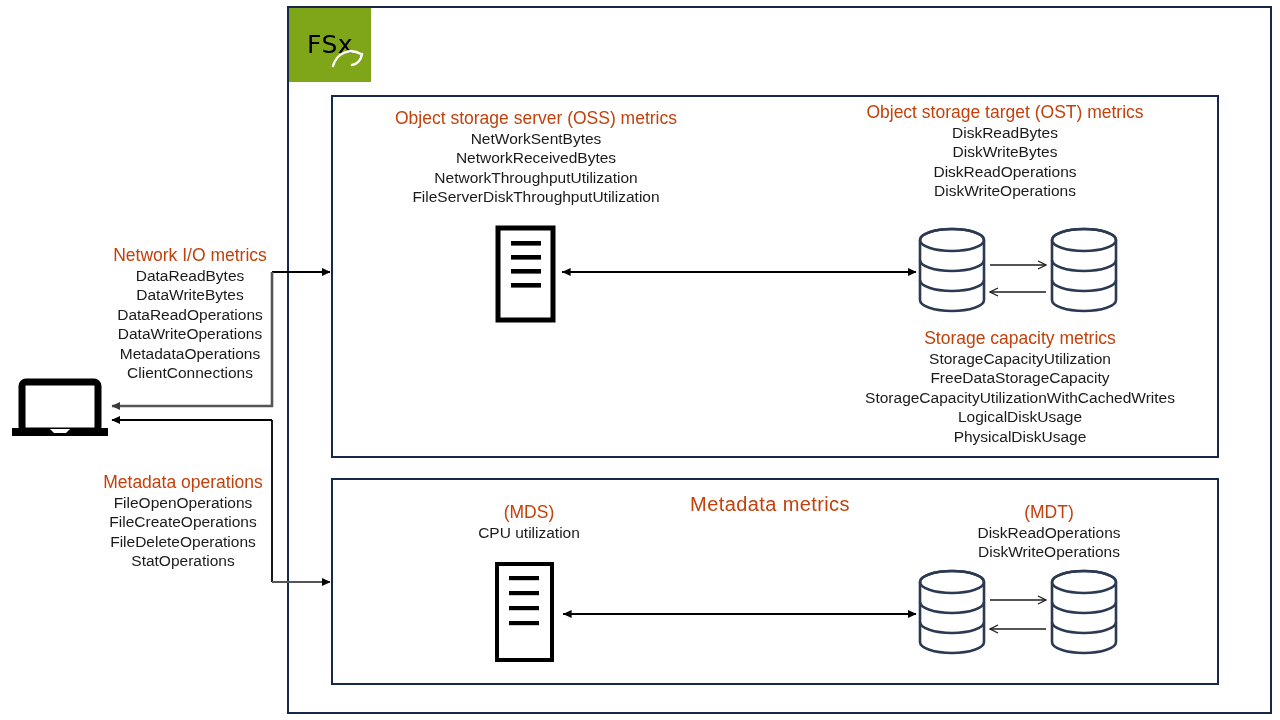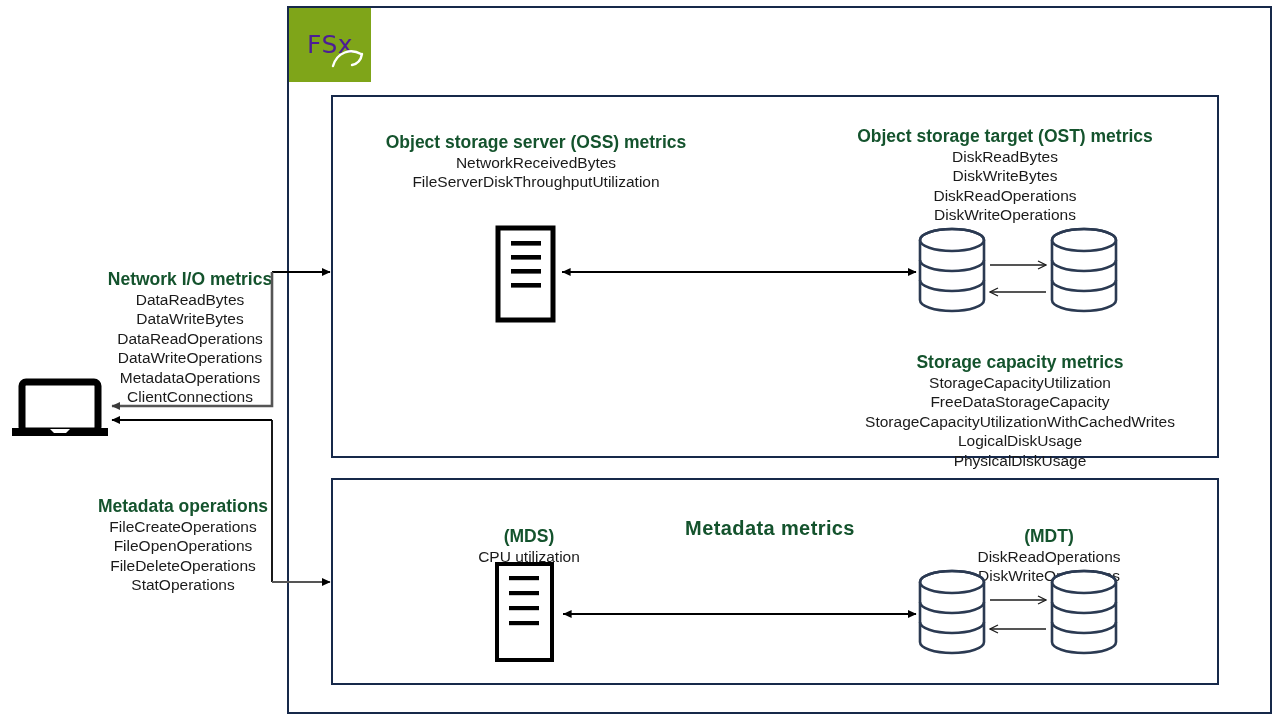--- a/index.html
+++ b/index.html
@@ -27,47 +27,46 @@
   }
   .logo-tile {
     left: 289px; top: 8px;
     width: 82px; height: 74px;
     background: #7fa519;
     display: flex;
     align-items: center;
     justify-content: center;
   }
   .logo-text {
-    color: #4c1d95;
+    color: #000000;
     font-size: 25px;
     letter-spacing: 0.5px;
     font-weight: 400;
     font-family: "DejaVu Sans", sans-serif;
     position: relative;
     top: -1px;
   }
   .logo-swoosh { position: absolute; left: 42px; top: 38px; }
 
   .inner-box {
     border: 2px solid #17294a;
     box-sizing: border-box;
     background: #ffffff;
   }
   .box-top  { left: 331px; top: 95px;  width: 888px; height: 363px; }
   .box-bot  { left: 331px; top: 478px; width: 888px; height: 207px; }
 
   
   .blk { text-align: center; }
   .blk .hd {
-    font-weight: bold;
+    font-weight: normal;
     font-size: 17.5px;
-    color: #14532d;
+    color: #c2410c;
     line-height: 21px;
     white-space: nowrap;
-    margin-top: 24px;
   }
   .blk .it {
     font-size: 15.5px;
     color: #1a1a1a;
     line-height: 19.4px;
     white-space: nowrap;
   }
 
   #oss-block  { left: 378px; top: 108px; width: 316px; }
   #ost-block  { left: 845px; top: 102px; width: 320px; }
@@ -96,21 +95,23 @@
       <path d="M2 20 C 6 6, 20 2, 30 8" stroke="#ffffff" stroke-width="2.4" fill="none" stroke-linecap="round"></path>
       <path d="M21 19 C 26 18, 30 14, 31 8" stroke="#ffffff" stroke-width="2.4" fill="none" stroke-linecap="round"></path>
     </svg>
   </div>
 
   <div class="abs inner-box box-top"></div>
   <div class="abs inner-box box-bot"></div>
 
   <div class="abs blk" id="oss-block">
     <div class="hd">Object storage server (OSS) metrics</div>
+    <div class="it">NetWorkSentBytes</div>
     <div class="it">NetworkReceivedBytes</div>
+    <div class="it">NetworkThroughputUtilization</div>
     <div class="it">FileServerDiskThroughputUtilization</div>
   </div>
 
   <div class="abs blk" id="ost-block">
     <div class="hd">Object storage target (OST) metrics</div>
     <div class="it">DiskReadBytes</div>
     <div class="it">DiskWriteBytes</div>
     <div class="it">DiskReadOperations</div>
     <div class="it">DiskWriteOperations</div>
   </div>
@@ -129,22 +130,22 @@
     <div class="it">DataReadBytes</div>
     <div class="it">DataWriteBytes</div>
     <div class="it">DataReadOperations</div>
     <div class="it">DataWriteOperations</div>
     <div class="it">MetadataOperations</div>
     <div class="it">ClientConnections</div>
   </div>
 
   <div class="abs blk" id="meta-block">
     <div class="hd">Metadata operations</div>
+    <div class="it">FileOpenOperations</div>
     <div class="it">FileCreateOperations</div>
-    <div class="it">FileOpenOperations</div>
     <div class="it">FileDeleteOperations</div>
     <div class="it">StatOperations</div>
   </div>
 
   <div class="abs blk" id="mm-title">
     <div class="hd">Metadata  metrics</div>
   </div>
 
   <div class="abs blk" id="mds-block">
     <div class="hd">(MDS)</div>

